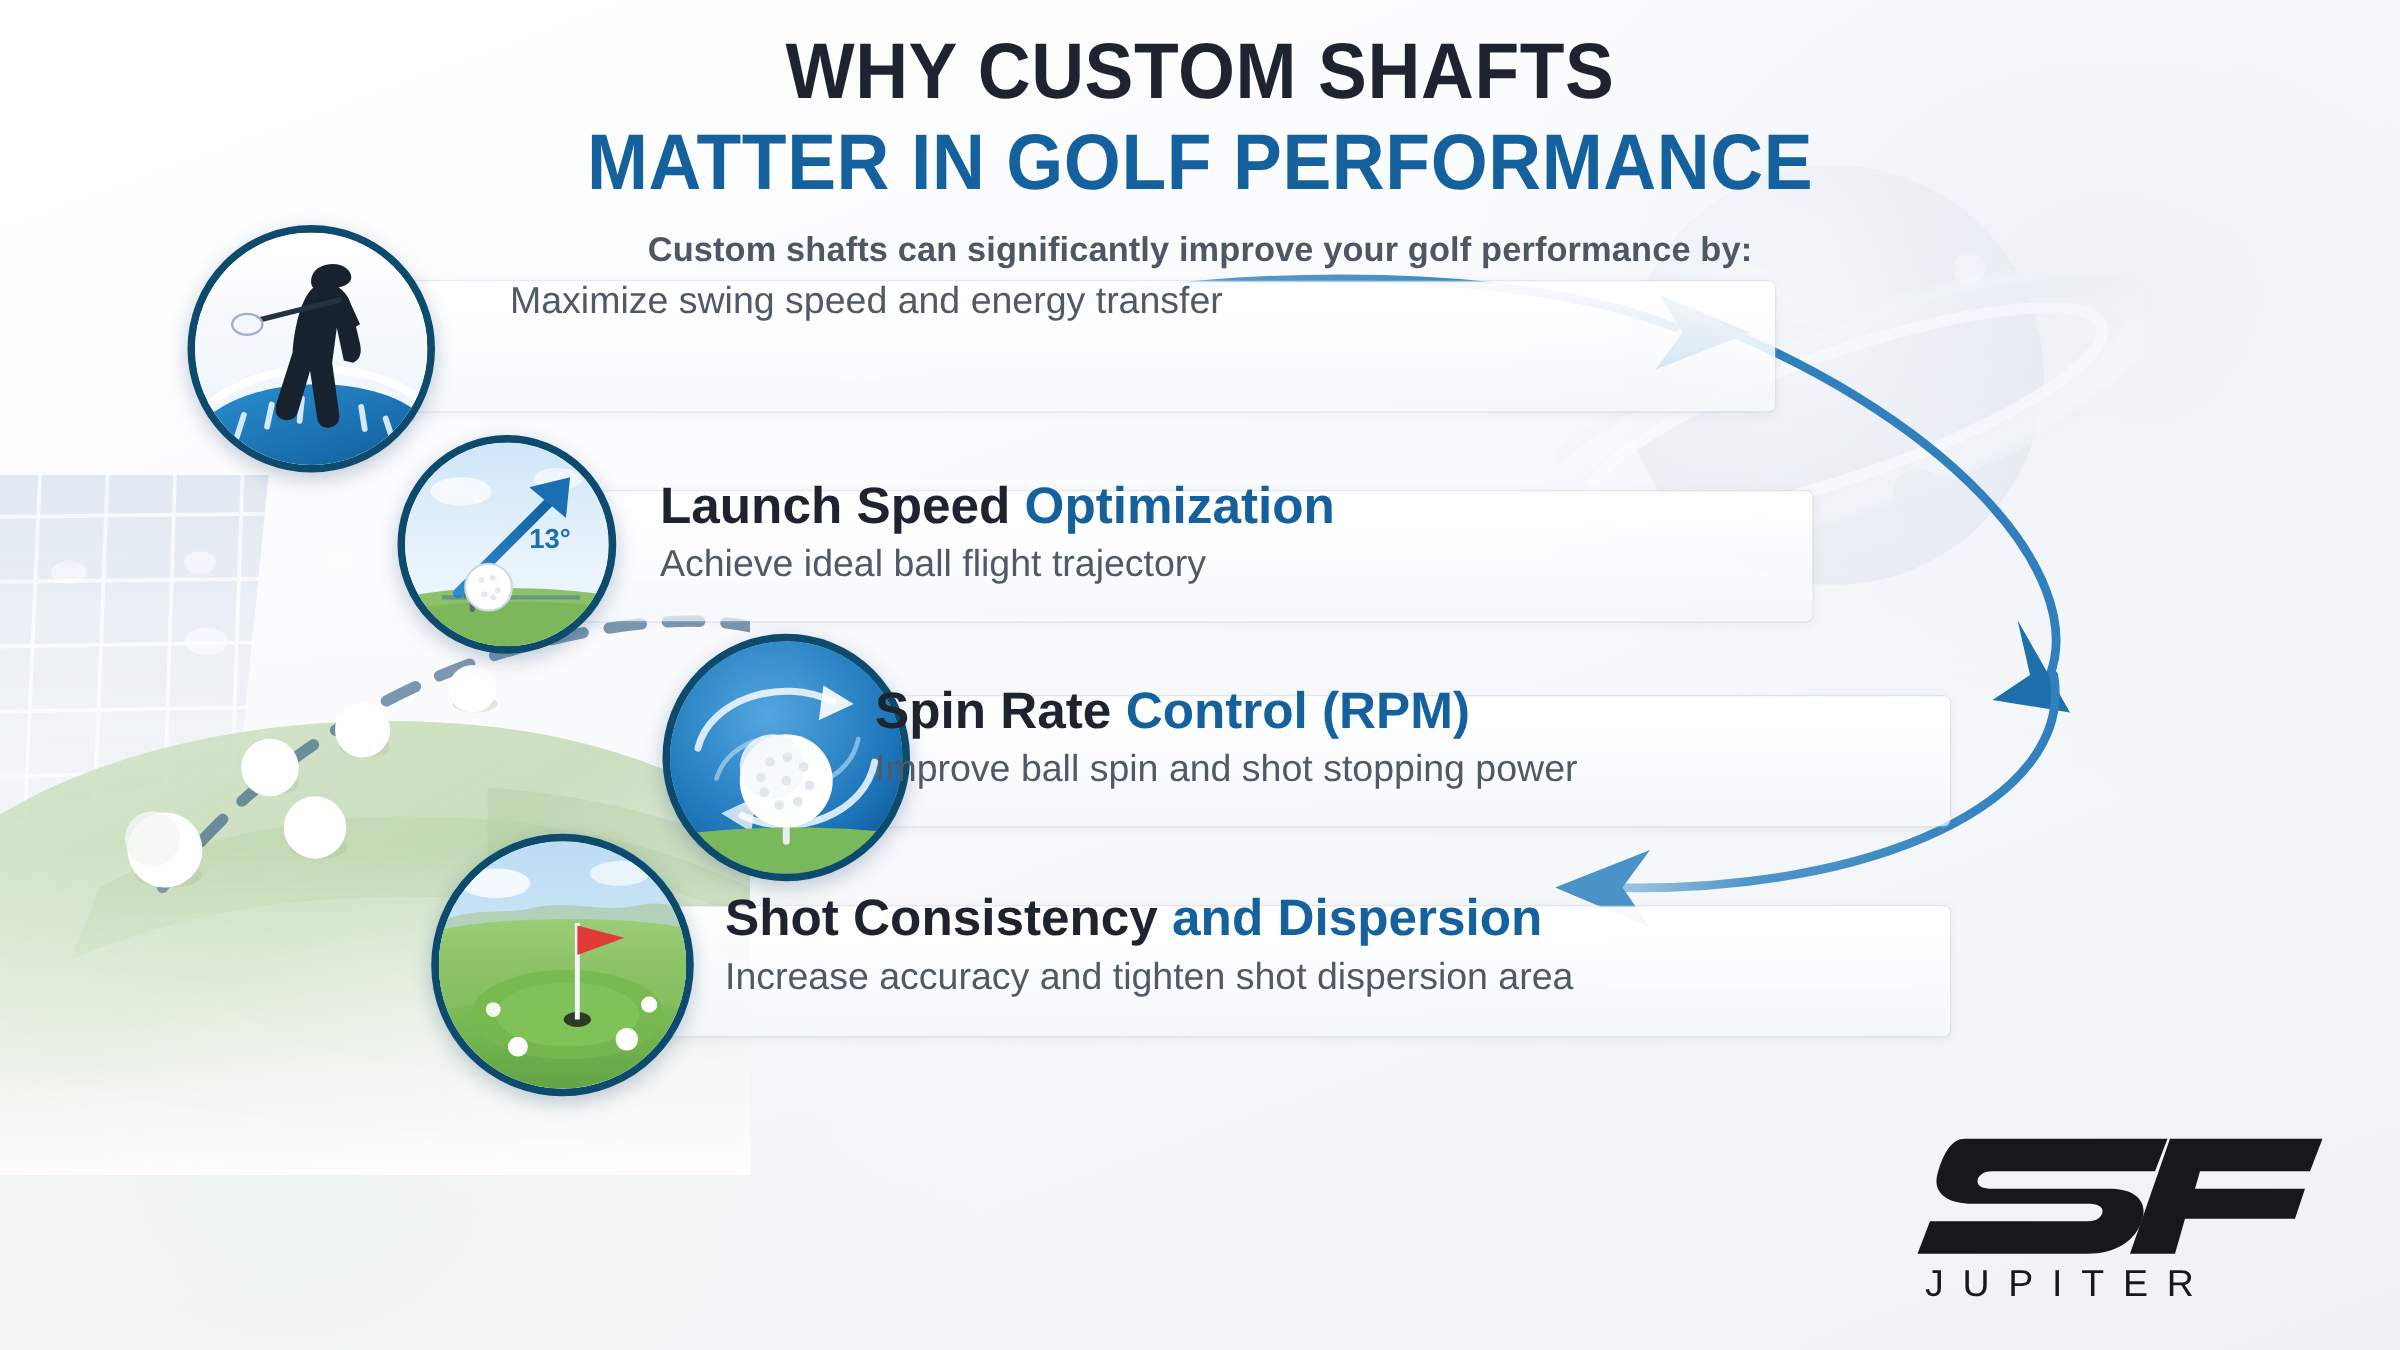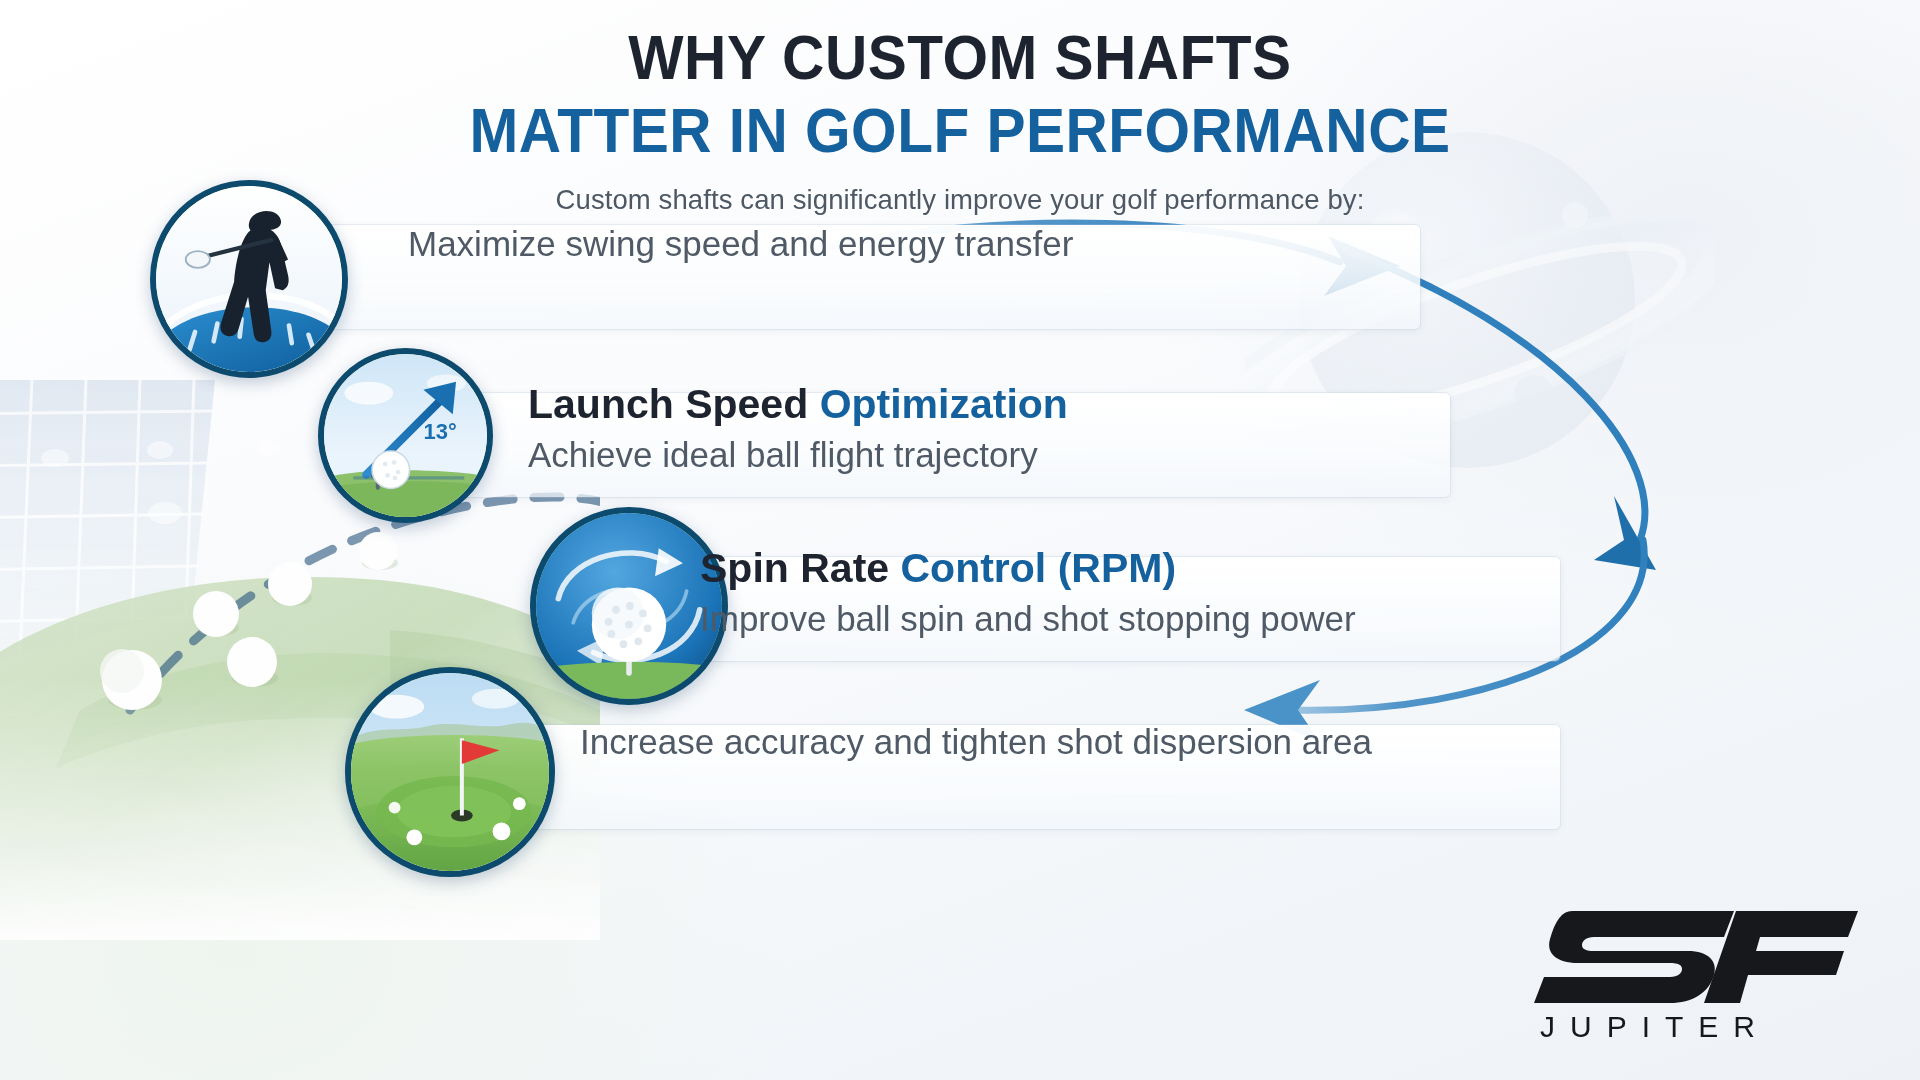--- a/index.html
+++ b/index.html
@@ -32,21 +32,21 @@
   
   .header { position:absolute; top:26px; left:0; width:1920px; text-align:center; }
   .title-1, .title-2 {
     font-family:"Liberation Sans Narrow","Liberation Sans",sans-serif;
     font-weight:700; letter-spacing:.5px; line-height:1.0;
     transform: scaleX(.93); transform-origin:center;
   }
   .title-1 { font-size:63px; color:#1d2430; }
   .title-2 { font-size:63px; color:#15619e; margin-top:10px; }
   .subtitle {
-    margin-top:22px; font-size:27.5px; color:#4d5864; font-weight:400; letter-spacing:.1px;
+    margin-top:22px; font-size:27.5px; color:#4d5864; font-weight:700; letter-spacing:.1px;
   }
 
   
   .rows { position:absolute; top:215px; left:0; width:1920px; height:720px; }
   .row { position:absolute; display:flex; align-items:center; }
 
   .card {
     position:absolute; height:104px; border-radius:5px;
     background: linear-gradient(180deg, rgba(255,255,255,.96) 0%, rgba(250,252,254,.88) 55%, rgba(243,247,251,.72) 100%);
     border-top:1px solid rgba(255,255,255,.95);
@@ -58,21 +58,21 @@
     border:6px solid #0c4a6e;
     box-shadow: 0 5px 16px rgba(25,60,100,.26), inset 0 0 0 5px #ffffff;
     overflow:hidden; background:#4d7c0f;
   }
   .icon-circle svg { display:block; width:100%; height:100%; }
 
   .texts { position:absolute; }
   .heading { font-size:41px; font-weight:700; line-height:1.05; white-space:nowrap; }
   .heading .dark { color:#1d2430; }
   .heading .blue { color:#15619e; }
-  .desc { margin-top:9px; font-size:35px; color:#4f5a66; font-weight:400; white-space:nowrap; }
+  .desc { margin-top:9px; font-size:30px; color:#4f5a66; font-weight:400; white-space:nowrap; }
 
   
   .logo { position:absolute; left:1528px; top:895px; width:330px; height:150px; }
   .logo svg { display:block; width:100%; height:100%; }
 </style>
 </head>
 <body>
 
 <div id="stage">
 
@@ -379,20 +379,24 @@
         <g>
           <circle cx="152" cy="160" r="9" fill="#ffffff"></circle>
           <circle cx="64" cy="166" r="8" fill="#ffffff"></circle>
           <circle cx="170" cy="132" r="6.5" fill="#ffffff"></circle>
           <circle cx="44" cy="136" r="6" fill="#ffffff" opacity=".92"></circle>
         </g>
       </svg>
     </div>
 
     <div class="texts" style="left:580px; top:498px;">
+      <div class="heading">
+        <span class="dark">Shot Consistency</span>
+        <span class="blue">and Dispersion</span>
+      </div>
       <div class="desc">Increase accuracy and tighten shot dispersion area</div>
     </div>
   </div>
 </div>
 
 <div class="logo">
   <svg viewBox="0 0 330 150">
     <g fill="#16181b">
 
       <path d="M44,16 L206,16 L196,42 L66,42 C58,42 54,46 54,50 C54,54 58,56 66,56 L160,56

